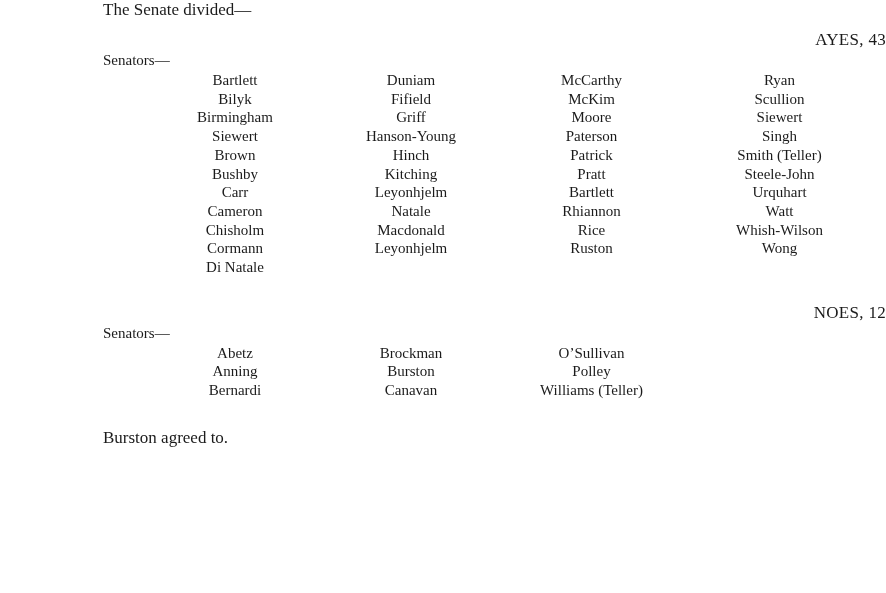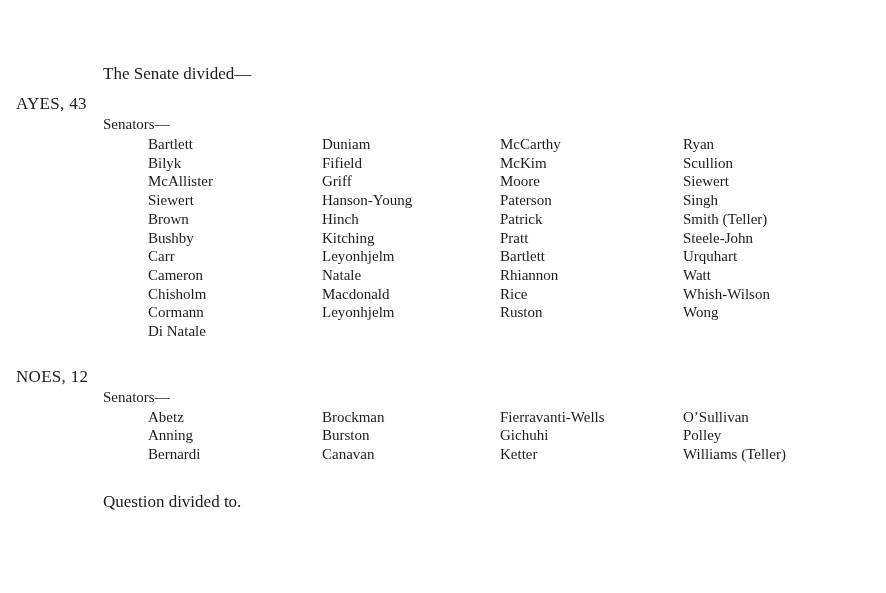--- a/index.html
+++ b/index.html
@@ -11,48 +11,48 @@
     width: 886px;
     height: 593px;
     overflow: hidden;
     font-family: "Liberation Serif", "DejaVu Serif", serif;
     color: #1b1b1b;
   }
   .page {
     position: relative;
     width: 886px;
     height: 593px;
-    padding-top: 64px;
     box-sizing: border-box;
   }
   .lead {
     margin: 0 0 0 103px;
     font-size: 17px;
     line-height: 20px;
   }
   .division-heading {
-    margin: 10px 0 0 16px;
+    margin: 10px 0 0 4px;
     font-size: 17px;
     font-weight: normal;
-    text-align: left;
+    text-align: right;
     line-height: 20px;
     letter-spacing: 0.3px;
   }
   .noes .division-heading {
     margin-top: 26px;
   }
   .senators-label {
     margin: 1px 0 0 103px;
     font-size: 15px;
     line-height: 18px;
   }
   .name-grid {
     margin: 2px 10px 0 148px;
     display: grid;
     grid-template-columns: 174px 178px 183px auto;
+    text-align: center;
   }
   .senator {
     font-size: 15px;
     line-height: 18.7px;
     white-space: nowrap;
   }
   .conclusion {
     margin-top: 28px;
   }
 </style>
@@ -63,21 +63,21 @@
 
   <p class="lead intro">The Senate divided—</p>
 
   <section class="division ayes">
     <h2 class="division-heading">AYES, 43</h2>
     <p class="senators-label">Senators—</p>
     <div class="name-grid">
         <div class="name-col">
           <div class="senator">Bartlett</div>
           <div class="senator">Bilyk</div>
-          <div class="senator">McAllister</div>
+          <div class="senator">Birmingham</div>
           <div class="senator">Siewert</div>
           <div class="senator">Brown</div>
           <div class="senator">Bushby</div>
           <div class="senator">Carr</div>
           <div class="senator">Cameron</div>
           <div class="senator">Chisholm</div>
           <div class="senator">Cormann</div>
           <div class="senator">Di Natale</div>
         </div>
         <div class="name-col">
@@ -127,27 +127,22 @@
           <div class="senator">Abetz</div>
           <div class="senator">Anning</div>
           <div class="senator">Bernardi</div>
         </div>
         <div class="name-col">
           <div class="senator">Brockman</div>
           <div class="senator">Burston</div>
           <div class="senator">Canavan</div>
         </div>
         <div class="name-col">
-          <div class="senator">Fierravanti-Wells</div>
-          <div class="senator">Gichuhi</div>
-          <div class="senator">Ketter</div>
-        </div>
-        <div class="name-col">
           <div class="senator">O’Sullivan</div>
           <div class="senator">Polley</div>
           <div class="senator">Williams (Teller)</div>
         </div>
       </div>
   </section>
 
-  <p class="lead conclusion">Question divided to.</p>
+  <p class="lead conclusion">Burston agreed to.</p>
 
 </main>
 
 </body></html>

